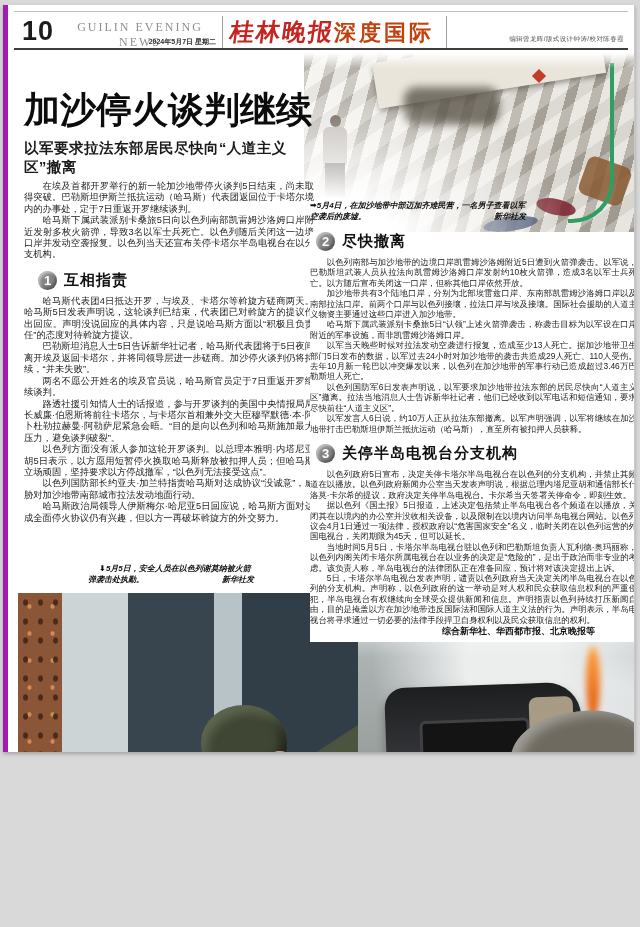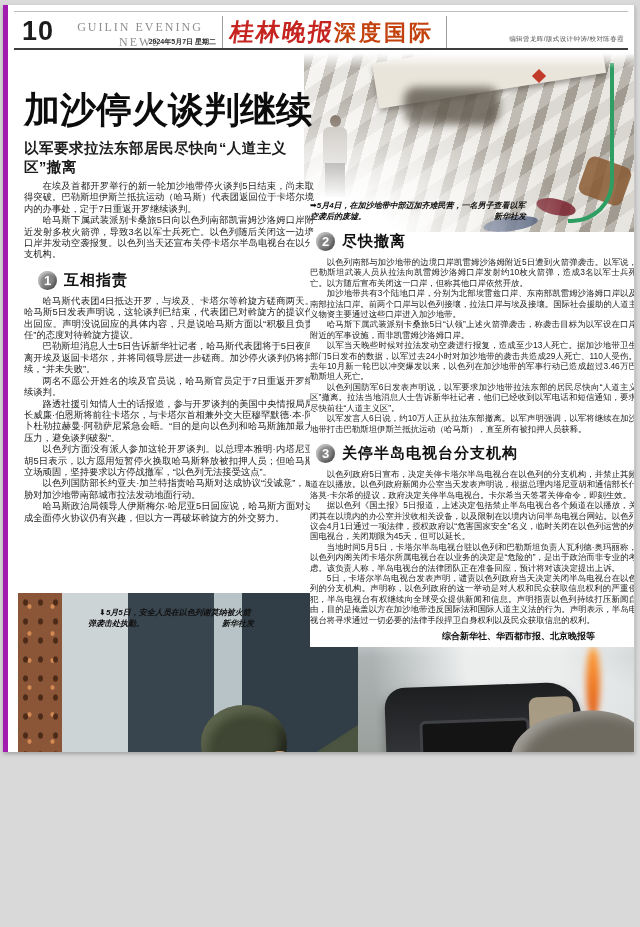--- a/index.html
+++ b/index.html
@@ -101,29 +101,29 @@
   .subhead { margin-top:7px; font-size:14.5px; font-weight:bold; color:#1a1a1a; letter-spacing:.5px; }
   .lead { margin-top:4px; }
   p.body-p { font-size:9.3px; line-height:11.4px; text-align:justify; text-indent:2em; color:#1c1c1c; }
   .sec-hd { display:flex; align-items:center; gap:7px; margin:10px 0 6px 14px; }
   .badge { width:19px; height:19px; border-radius:50%; background:#858585; color:#fff; font-size:13px; font-weight:bold;
     display:flex; align-items:center; justify-content:center;
     box-shadow:inset 2px 2px 3px rgba(255,255,255,.5), inset -2px -2px 3px rgba(0,0,0,.35); }
   .sec-title { font-size:15px; font-weight:900; color:#111; letter-spacing:1px; }
   .caption { font-weight:bold; color:#101010;font-style:italic; }
   .caption .credit { float:right; }
-  .cap-left { position:absolute; left:80px; top:558px; width:170px; font-size:8px; line-height:11px; z-index:6; text-indent:1.4em;margin-top:44px; }
+  .cap-left { position:absolute; left:80px; top:558px; width:170px; font-size:8px; line-height:11px; z-index:6; text-indent:1.4em; }
   .cap-left .credit { margin-right:4px; }
   .right-col { position:absolute; left:302px; top:196px; width:327px; z-index:5; }
   .cap-right { width:218px; font-size:8px; line-height:10.5px; margin-bottom:6px; }
   .cap-right .credit { margin-right:2px; }
   .right-sections { background:#ffffff; padding-bottom:4px; }
   .right-col p.body-p { font-size:8.4px; line-height:10.4px; }
   .right-col .sec-hd { margin-left:6px; }
-  .source-line { font-size:9px; font-weight:bold; text-align:right; padding-right:42px; margin-top:5px; color:#111; }
+  .source-line { font-size:9px; font-weight:bold; text-align:right; padding-right:42px; color:#111; }
   .clearfix::after { content:""; display:block; clear:both; }
 </style>
 </head>
 <body>
 
 <div class="page">
 
   <div class="hdr-topline"></div>
   <div class="hdr">
     <div class="pagenum">10</div>

